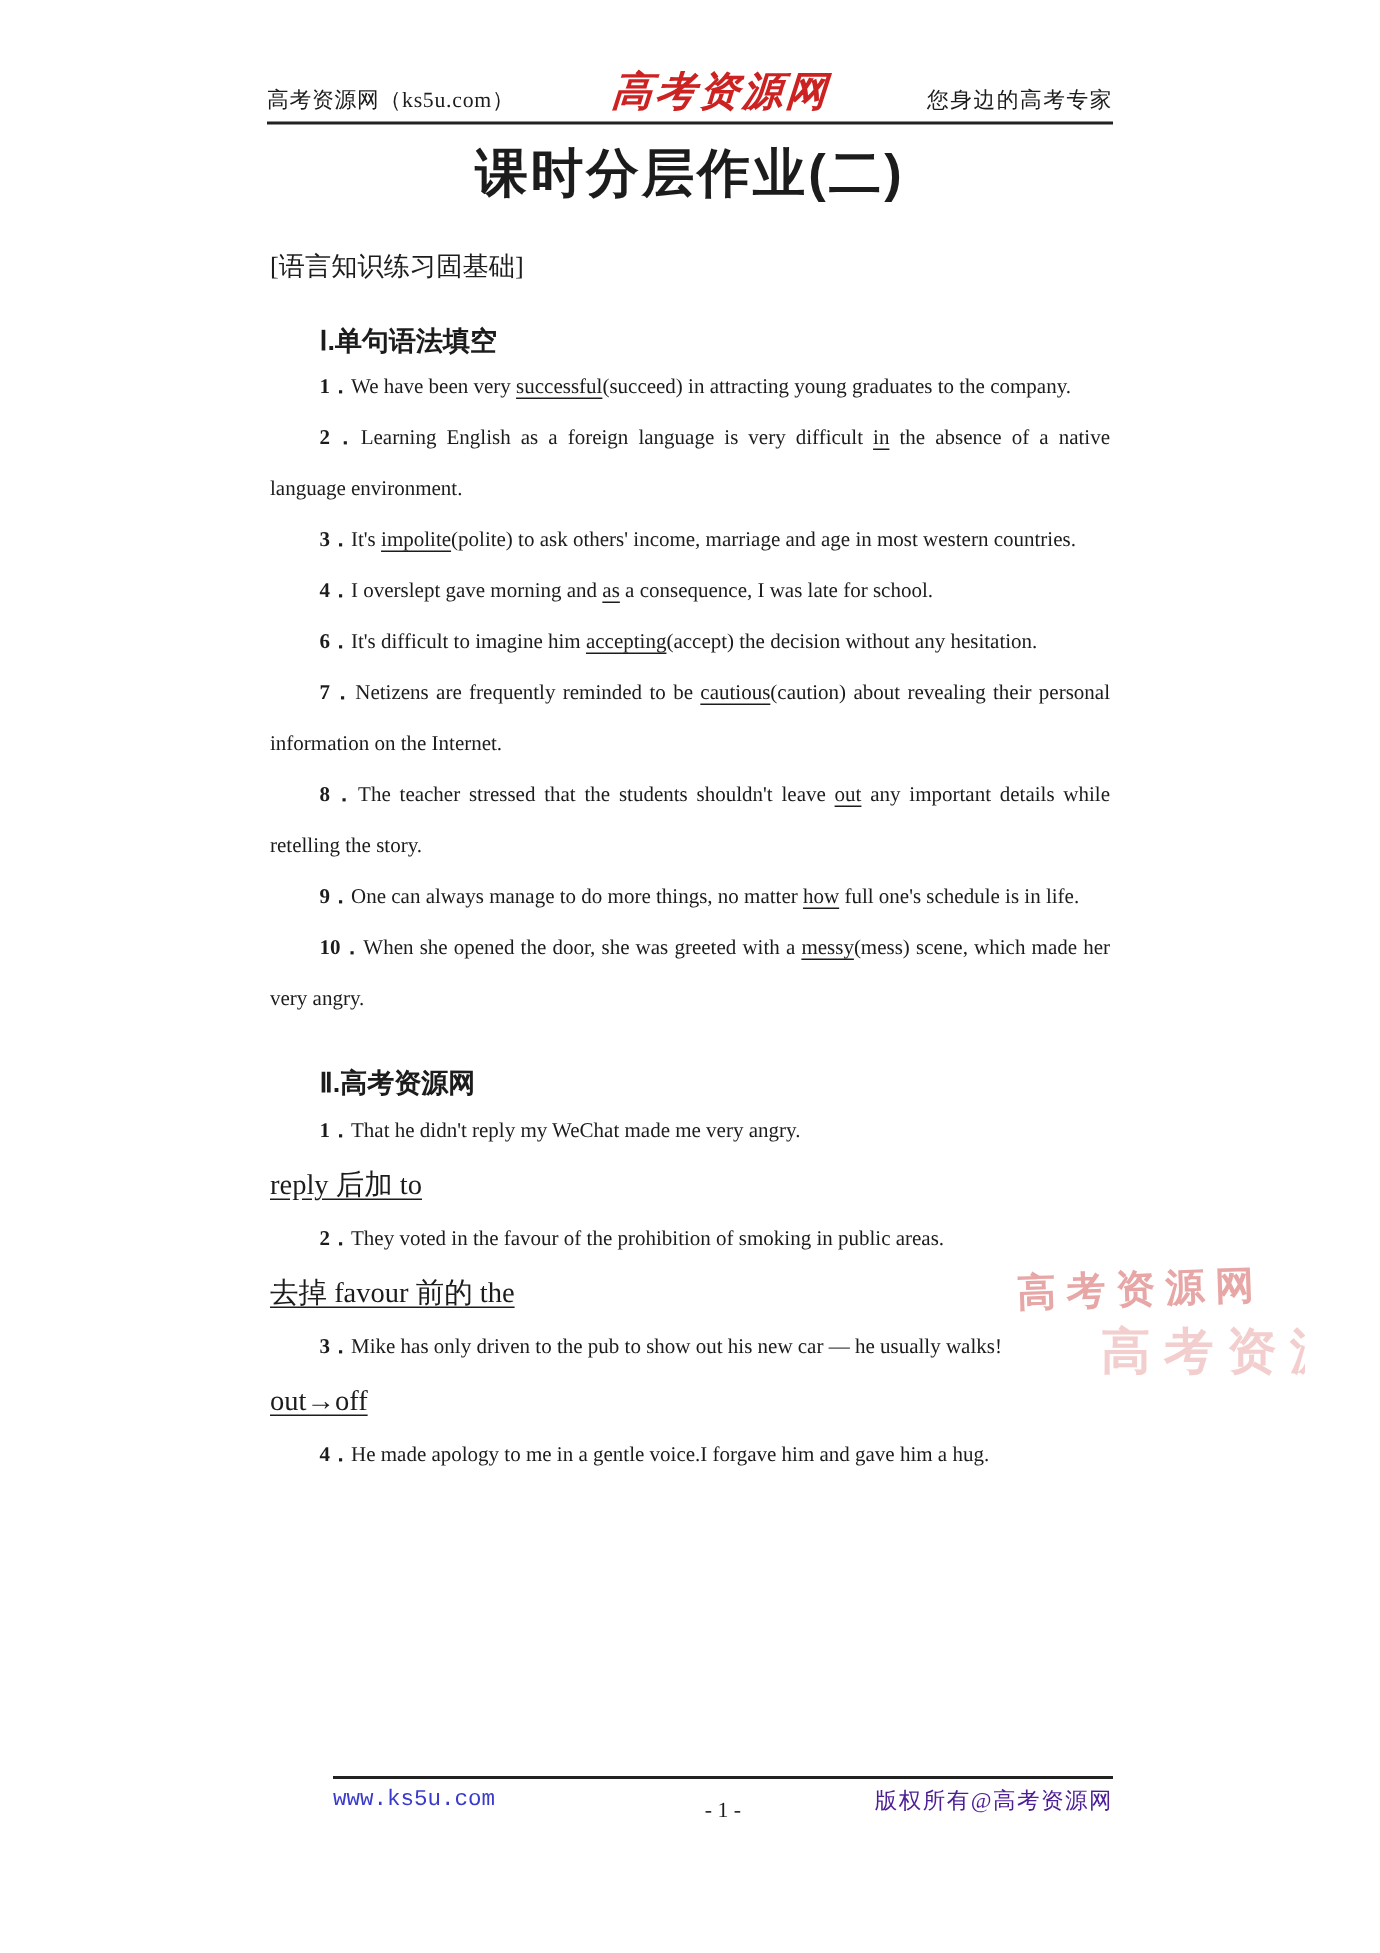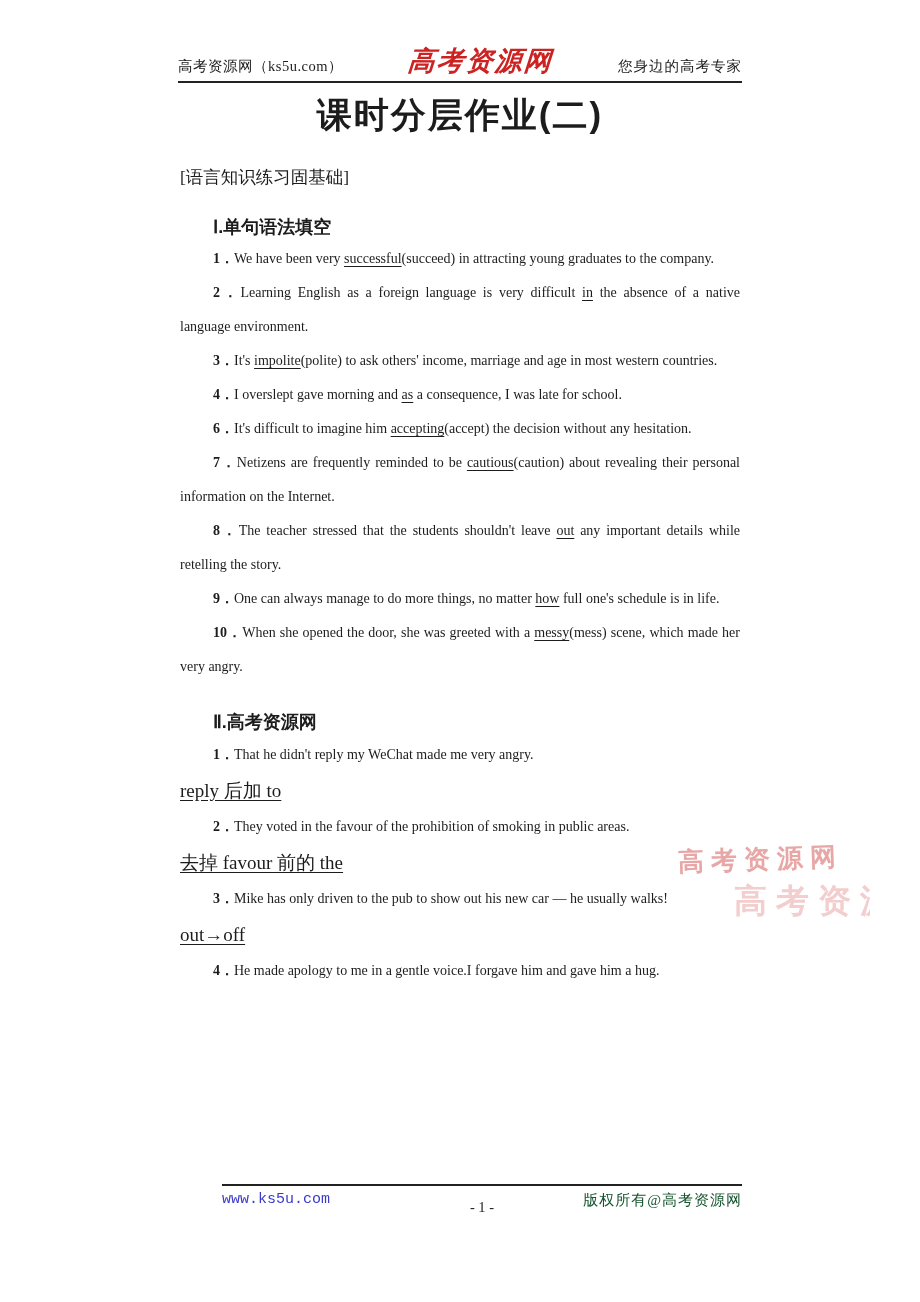--- a/index.html
+++ b/index.html
@@ -107,21 +107,21 @@
     font-family:"Liberation Mono", monospace;
     font-size:15px; color:#3a3acb; text-decoration:none;
   }
   .footer-center {
     position:absolute; left:0; right:0;
     text-align:center;
     font-size:14.5px; color:#1c1c1c;
     top:8px;
   }
   .footer-right {
-    font-size:15px; color:#14532d; text-decoration:none; letter-spacing:1px;
+    font-size:15px; color:#4c1d95; text-decoration:none; letter-spacing:1px;
   }
 </style>
 </head>
 <body>
 
 <div class="page">
 
   <div class="header">
     <span class="header-left">高考资源网（ks5u.com）</span>
     <span class="header-logo">高考资源网</span>

